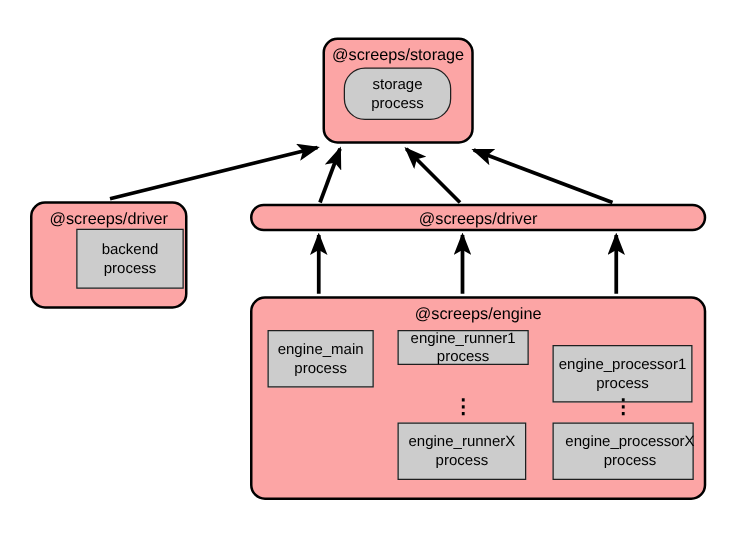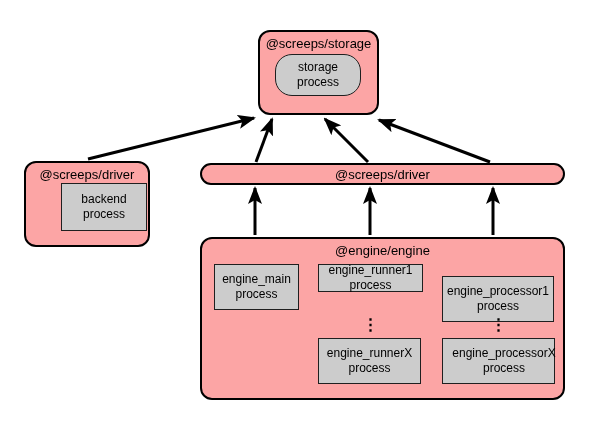--- a/index.html
+++ b/index.html
@@ -96,21 +96,21 @@
     <div class="node-label">@screeps/driver</div>
     <div class="process" style="left:17px;top:20px;width:86px;height:48px;margin-left:18px;">backend
 process</div>
   </div>
 
   <div class="node pill" style="left:200px;top:163px;width:365px;height:22px;">
     <span>@screeps/driver</span>
   </div>
 
   <div class="node" style="left:200px;top:237px;width:365px;height:163px;">
-    <div class="node-label">@engine/engine</div>
+    <div class="node-label">@screeps/engine</div>
 
     <div class="process" style="left:12px;top:25px;width:85px;height:46px;">engine_main
 process</div>
 
     <div class="process" style="left:116px;top:25px;width:105px;height:28px;">engine_runner1
 process</div>
 
     <div class="process" style="left:240px;top:25px;width:112px;height:46px;margin-top:12px;">engine_processor1
 process</div>
 

